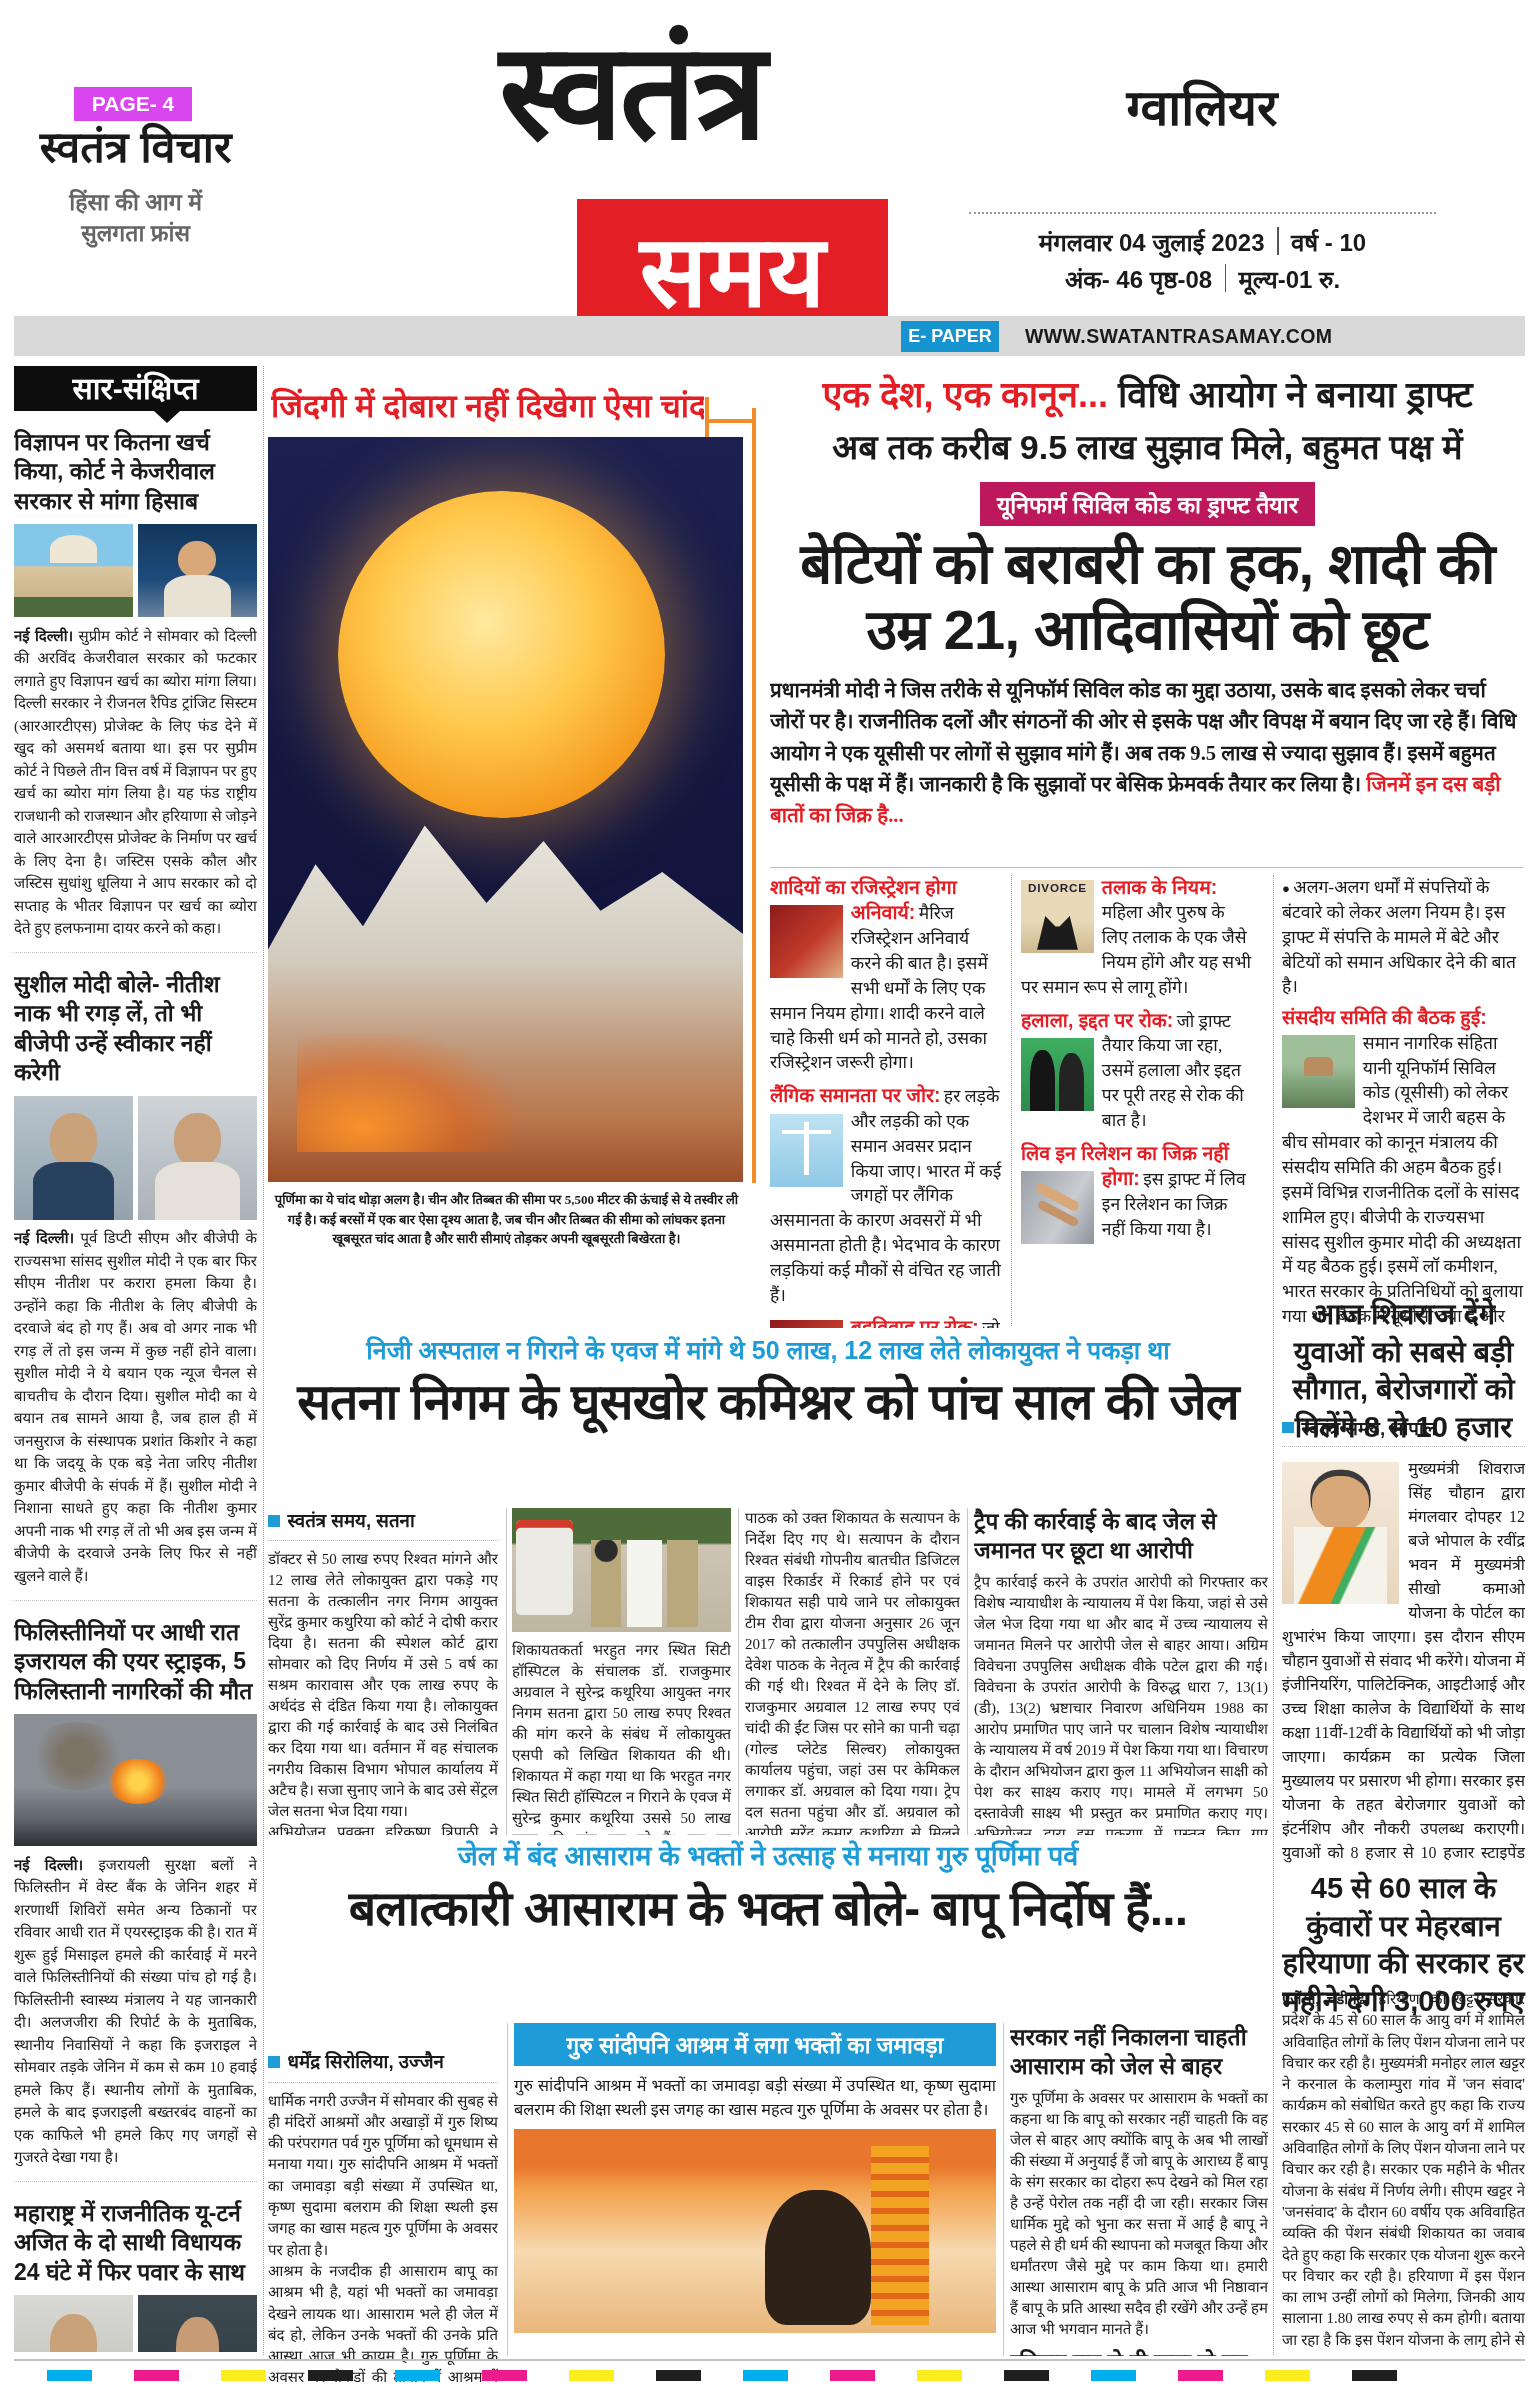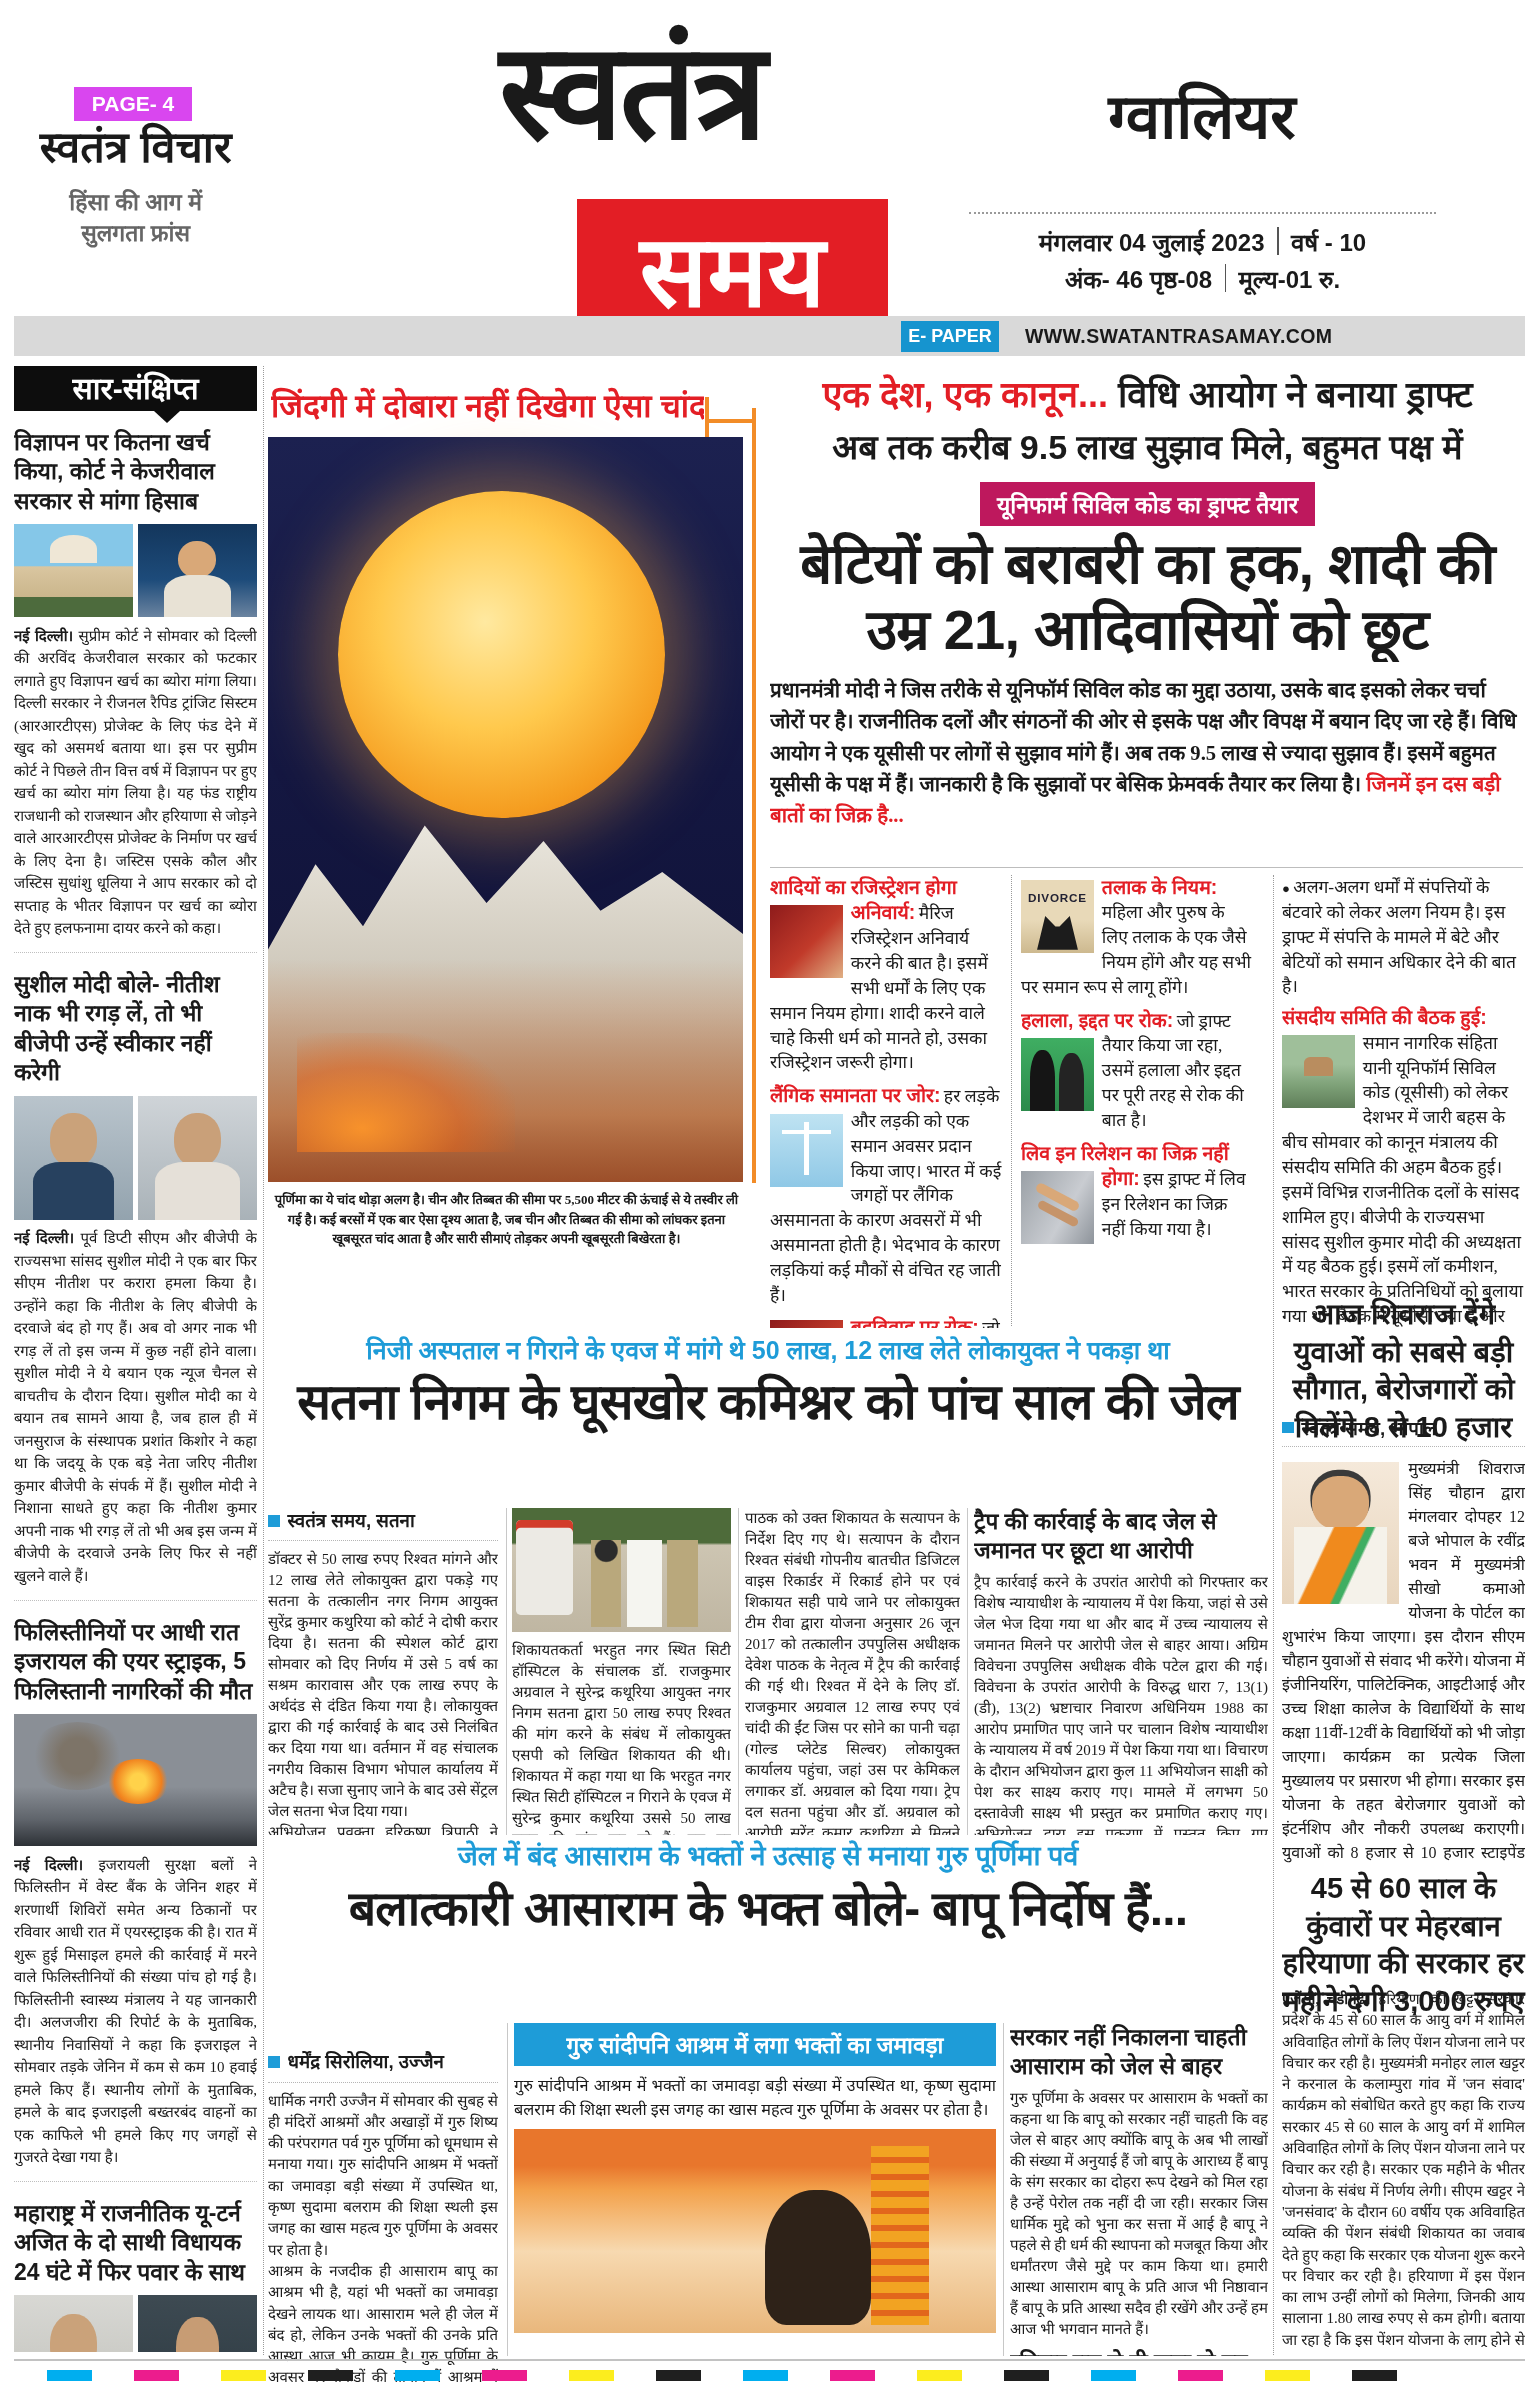--- a/index.html
+++ b/index.html
@@ -14,21 +14,21 @@
   .serif{font-family:"Liberation Serif","DejaVu Serif",serif;}
 
   
   .badge-page{left:74px;top:87px;width:118px;height:34px;background:#d946ef;color:#fff;
     font-size:21px;font-weight:700;line-height:34px;text-align:center;}
   .left-title{left:15.6px;top:123px;width:240px;font-size:43px;font-weight:900;line-height:1.15;}
   .left-sub{left:15.6px;top:187px;width:240px;font-size:23px;font-weight:700;color:#666;line-height:1.35;}
   .logo-black{left:359px;top:-4.7px;width:545px;font-size:134px;font-weight:900;letter-spacing:-3.1px;line-height:1.45;}
   .logo-red{left:577px;top:199px;width:311px;height:145px;background:#e31e25;color:#fff;
     font-size:100px;font-weight:900;line-height:145px;text-align:center;}
-  .city{left:953px;top:72px;width:498px;font-size:62px;font-weight:900;}
+  .city{left:953px;top:72px;width:498px;font-size:50px;font-weight:900;}
   .dotrule{left:969px;top:212px;width:467px;border-top:2.3px dotted #9a9a9a;height:0;}
   .info-line{left:969px;width:467px;height:36px;display:flex;align-items:center;justify-content:center;
     gap:12.4px;font-size:24px;font-weight:700;}
   .info1{top:223px;} .info2{top:260px;}
   .vbar{width:1.6px;height:28px;background:#555;display:inline-block;}
   .gray-bar{left:14px;top:316px;width:1511px;height:40px;background:#d9d9d9;}
   .epaper{left:901px;top:321px;width:98px;height:31px;background:#1694cf;color:#fff;
     font-size:18px;font-weight:700;line-height:31px;text-align:center;}
   .site-url{left:1025px;top:321px;font-size:19.5px;font-weight:700;line-height:31px;letter-spacing:0.4px;}
 
@@ -113,21 +113,21 @@
   .ucc-col{top:875px;height:453px;overflow:hidden;}
   .col1{left:770px;width:232px;} .col2{left:1021px;width:233px;} .col3{left:1282px;width:243px;}
   .item{margin-bottom:7.8px;overflow:hidden;}
   .ih{color:#e31e25;font-weight:800;font-size:19.5px;line-height:1.3;}
   .ib{font-size:17.5px;line-height:1.42;}
   .item .ph{float:left;width:73px;height:73px;margin:4.7px 7.8px 3.1px 0;flex:none;}
   .blt{font-size:17.5px;line-height:1.42;margin-bottom:6.2px;}
   .blt::before{content:"● ";font-size:13.2px;}
   .img-wed{background:linear-gradient(135deg,#8e1b1b,#c13a2a 55%,#e0b084);}
   .img-div{background:linear-gradient(#e8d9b8 55%,#cdb98f);}
-  .div-label{position:absolute;top:11px;left:0;width:100%;text-align:center;color:#223;
+  .div-label{position:absolute;top:1px;left:0;width:100%;text-align:center;color:#223;
     font-size:11.7px;font-weight:800;letter-spacing:0.8px;}
   .img-div::after{content:"";position:absolute;left:22%;top:38%;width:56%;height:58%;
     background:#1c1c1c;clip-path:polygon(0 100%,20% 20%,45% 45%,55% 45%,80% 20%,100% 100%);}
   .img-scale{background:linear-gradient(#bfe3f2,#8fc8e6);}
   .img-scale::before{content:"";position:absolute;left:47%;top:12%;width:6%;height:72%;background:#fff;}
   .img-scale::after{content:"";position:absolute;left:16%;top:22%;width:68%;height:6%;background:#fff;}
   .img-burqa{background:linear-gradient(#3fae62,#2c8a4b);}
   .img-burqa::before{content:"";position:absolute;left:12%;top:16%;width:34%;height:84%;
     background:#151515;border-radius:45% 45% 0 0;}
   .img-burqa::after{content:"";position:absolute;left:52%;top:20%;width:34%;height:80%;

